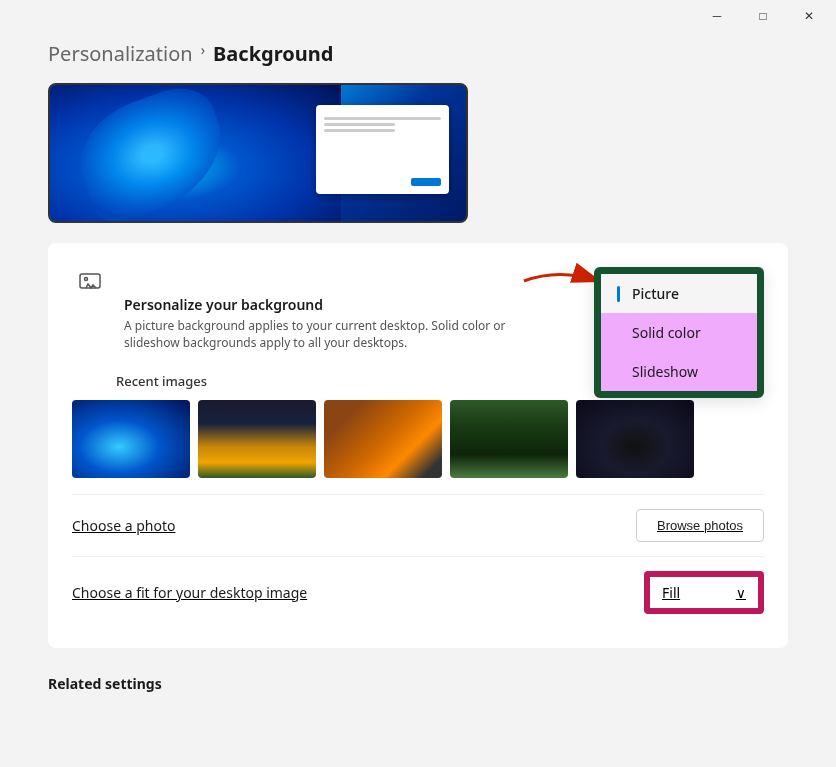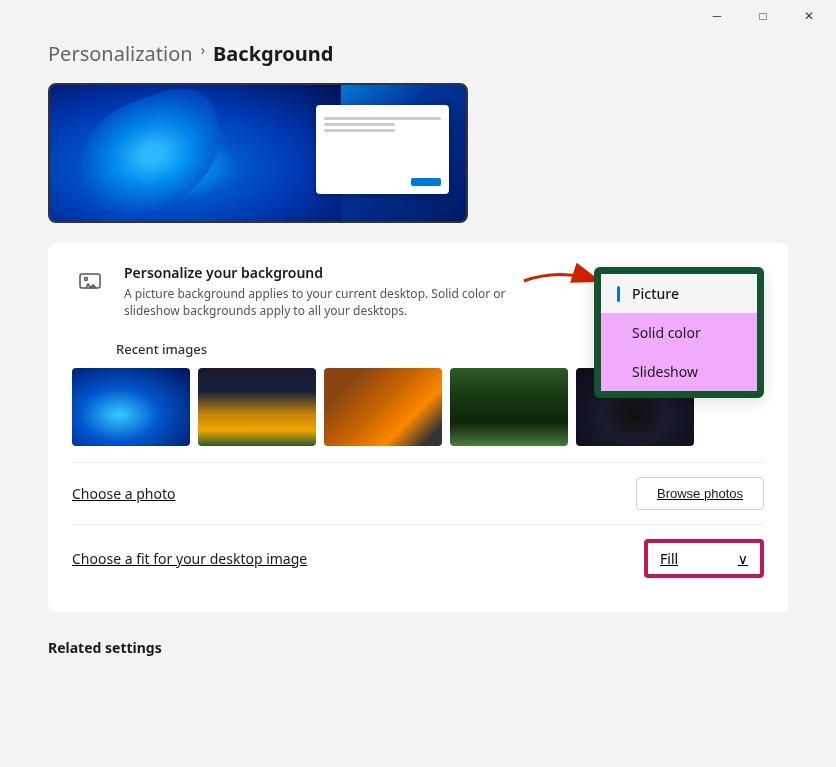--- a/index.html
+++ b/index.html
@@ -151,20 +151,21 @@
       margin-top: 2px;
     }
     .bg-text {
       flex: 1;
     }
     .bg-title {
       font-size: 14px;
       font-weight: 600;
       color: #1a1a1a;
       margin-bottom: 4px;
+      margin-top: 32px;
     }
     .bg-desc {
       font-size: 12px;
       color: #555;
       line-height: 1.4;
       max-width: 480px;
     }
 
     
     .dropdown-menu {
@@ -254,21 +255,21 @@
       color: #1a1a1a;
     }
 
     
     .fill-dropdown {
       display: flex;
       align-items: center;
       gap: 8px;
       padding: 6px 12px;
       background: white;
-      border: 4px solid #be185d;
+      border: 6px solid #be185d;
       border-radius: 4px;
       min-width: 120px;
       cursor: pointer;
       font-size: 14px;
       justify-content: space-between;
     }
 
     
     .related-settings {
       padding: 16px 0 0 0;

